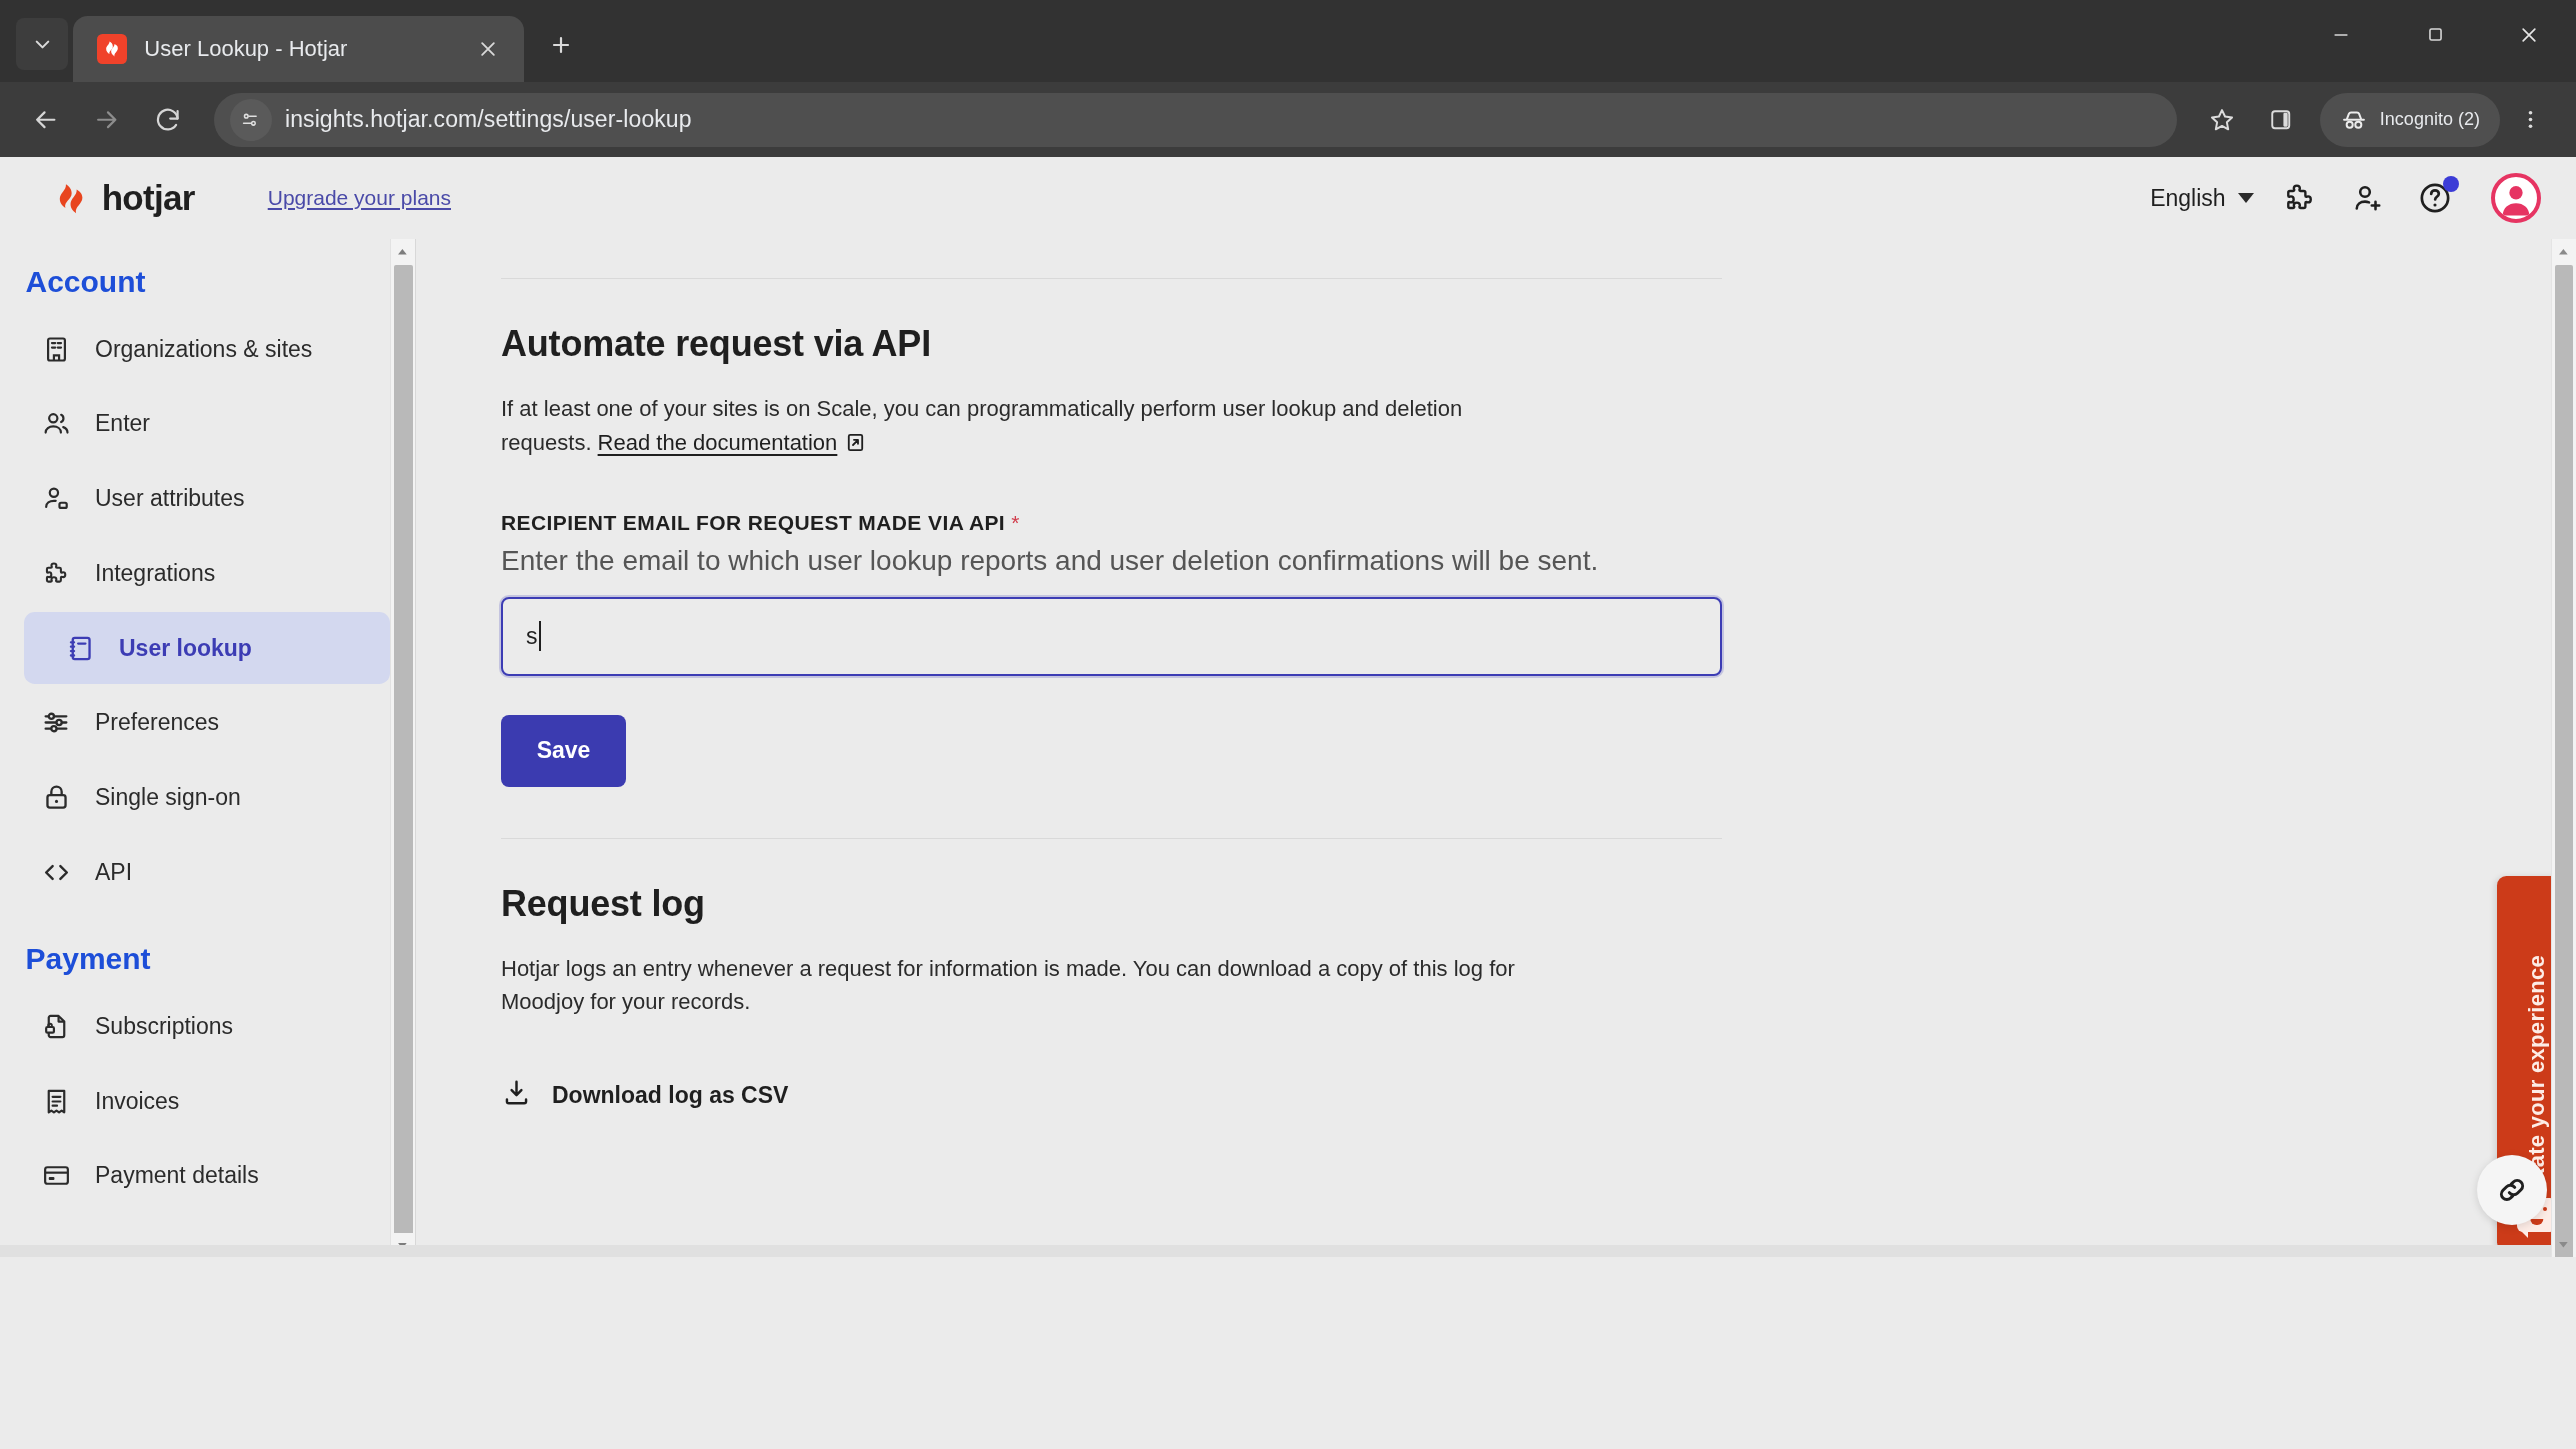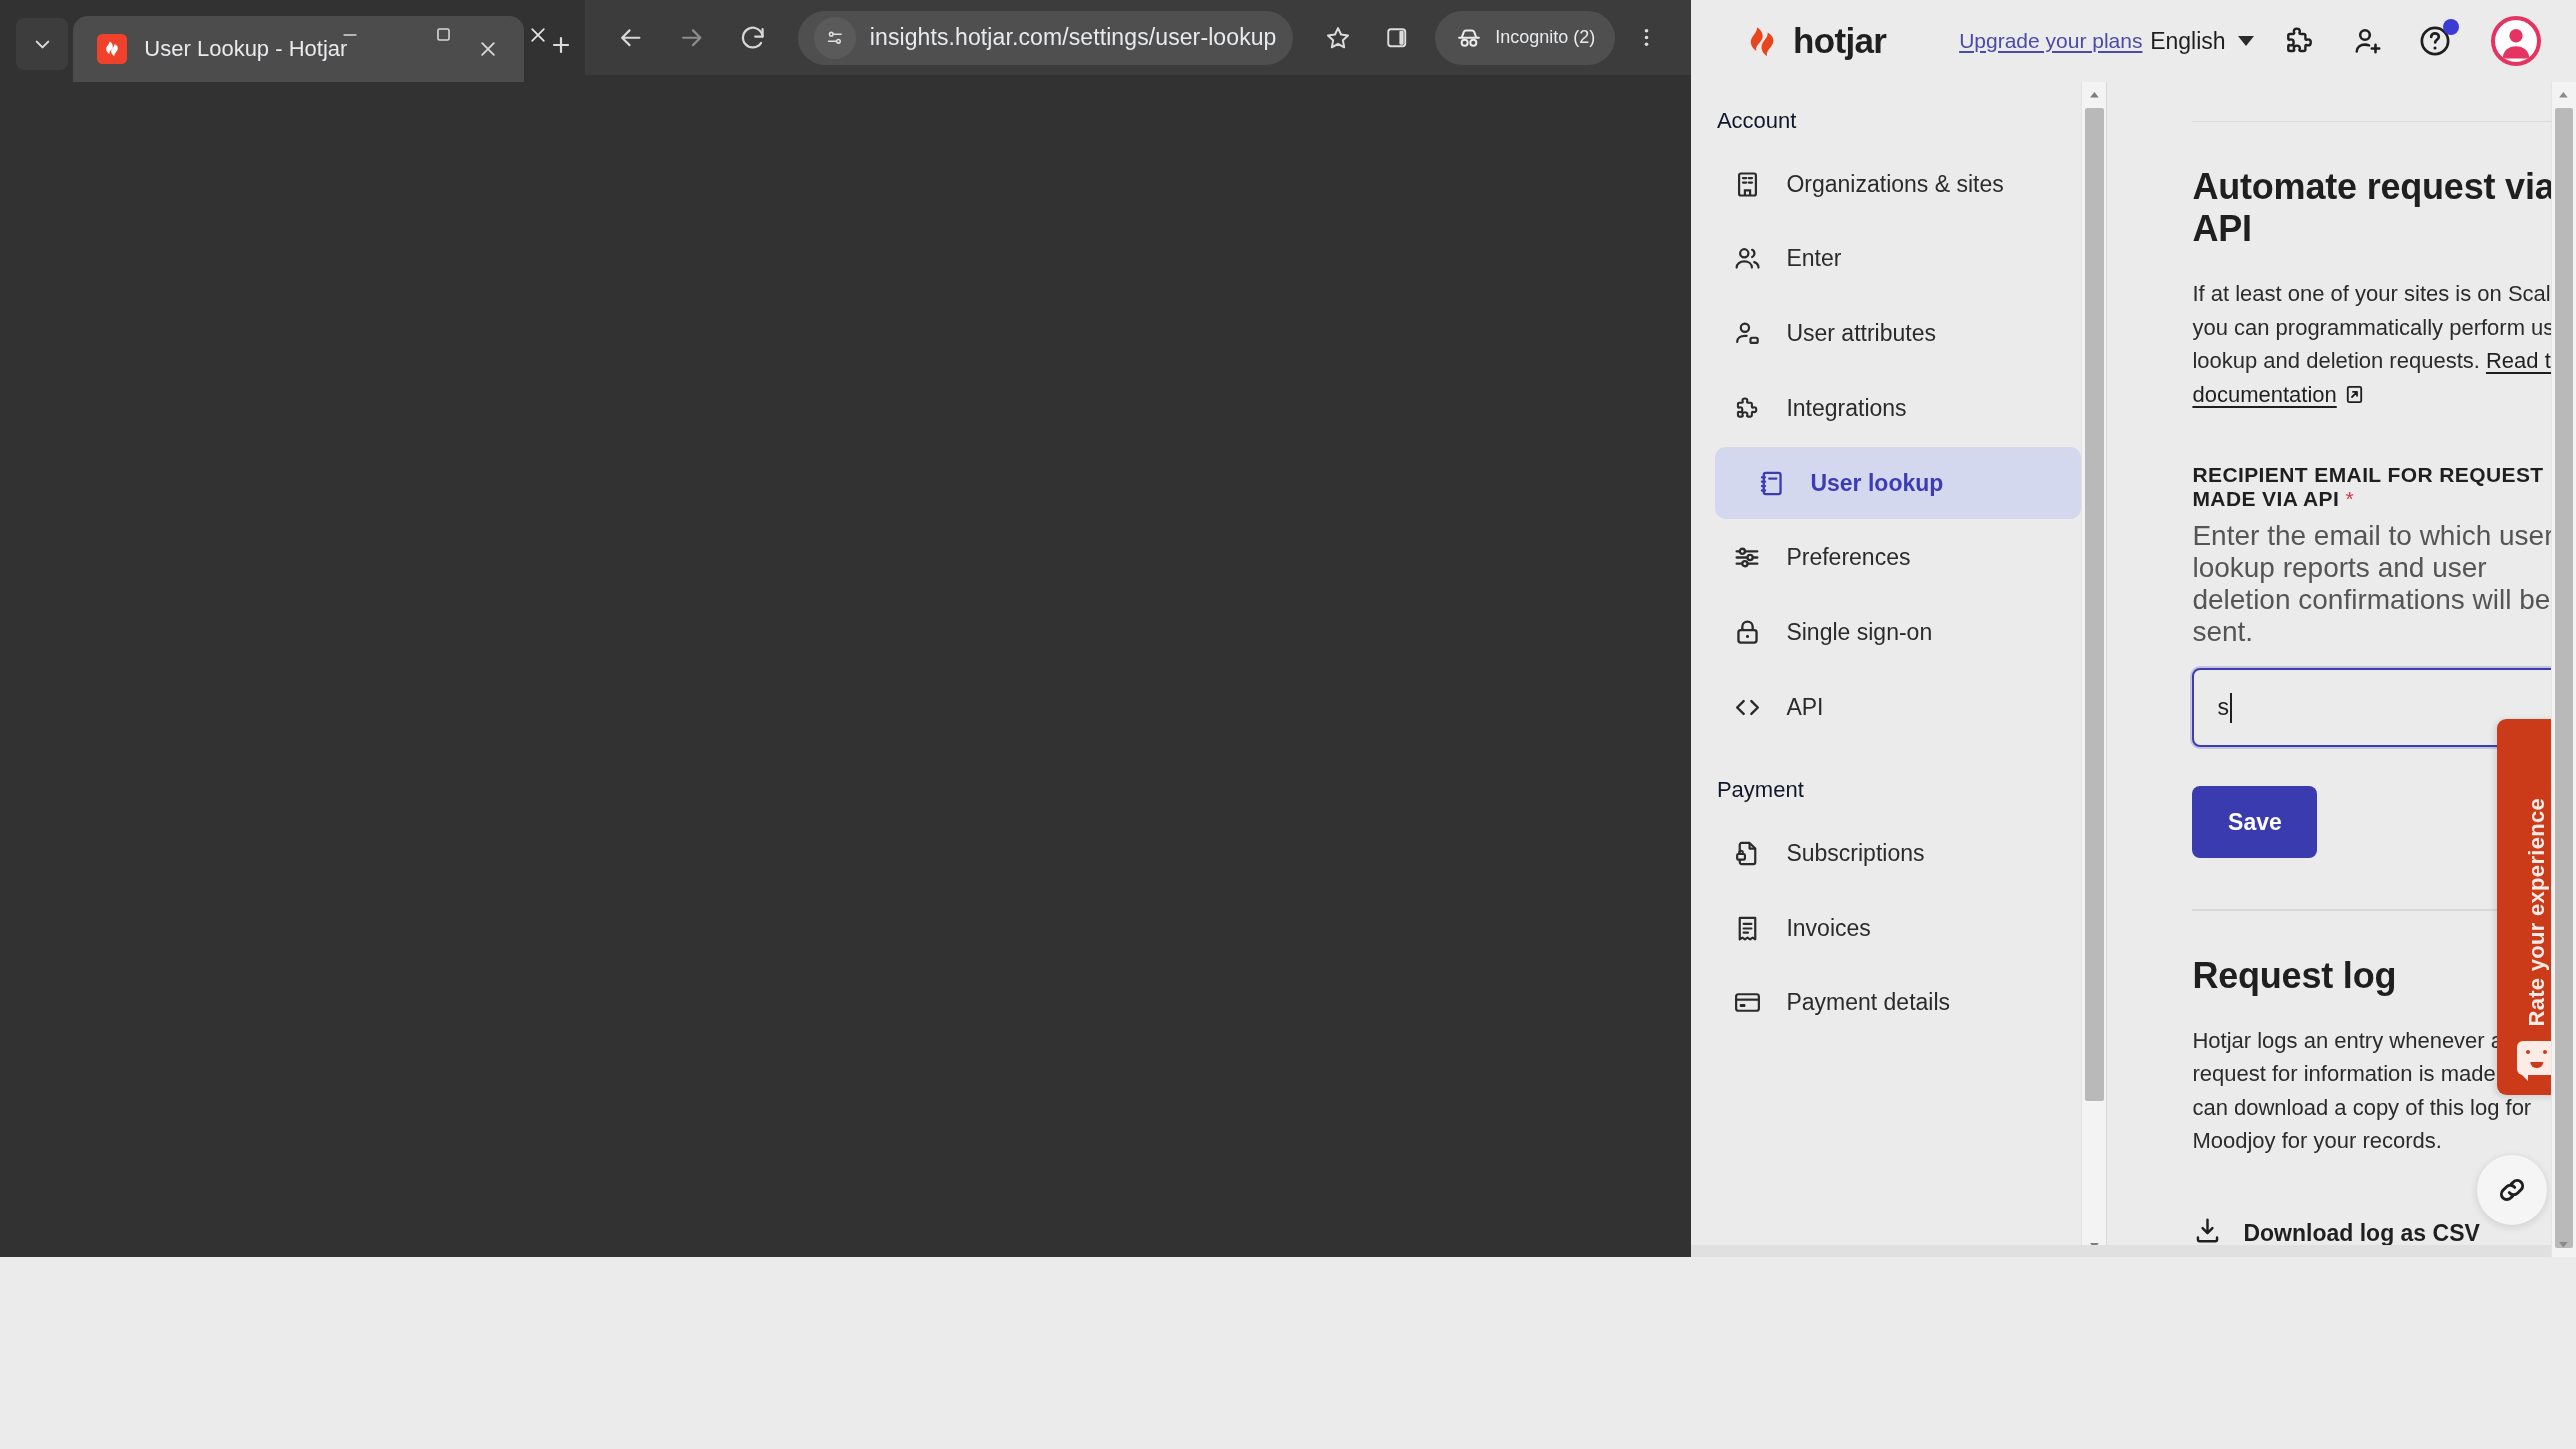--- a/index.html
+++ b/index.html
@@ -4,21 +4,21 @@
 <style>
   * { box-sizing: border-box; margin: 0; padding: 0; }
   html, body {
     width: 2576px; height: 1449px;
     overflow: hidden;
     font-family: "Liberation Sans", sans-serif;
     background: #ebebeb;
   }
 
   
-  .browser { width: 2576px; height: 1257px; display: flex; background:#323232; }
+  .browser { width: 2576px; height: 1257px; display: flex; flex-direction: column; background:#323232; }
 
   .tabstrip {
     height: 82px; background: #323232;
     display: flex; align-items: flex-end; padding: 0 0 0 6.7px;
     position: relative; flex: 0 0 auto;
   }
   .tab-list-btn {
     width: 52px; height: 52px; margin: 0 5.4px 12px 9.4px;
     border-radius: 8px; background: #3d3d3d;
     display: flex; align-items: center; justify-content: center;
@@ -106,21 +106,21 @@
 
   .body-row { flex: 1 1 auto; display: flex; min-height: 0; position: relative; }
 
   
   .sidebar {
     width: 416px; flex: 0 0 416px; background: #ebebeb;
     position: relative; overflow: hidden;
     border-right: 0.7px solid #d8d8d8;
   }
   .sidebar-inner { padding: 25.5px 0 0 0; }
-  .sb-group { font-size: 22px; color: #0f172a; padding: 0 0 14.8px 25.5px; font-weight: 400; }
+  .sb-group { font-size: 30px; color: #1d4ed8; padding: 0 0 14.8px 25.5px; font-weight: 700; }
   .sb-group.second { padding-top: 31px; }
   .sb-item {
     height: 72px; margin: 0 25.5px 2.7px 24px;
     border-radius: 10.7px; display: flex; align-items: center;
     gap: 23px; padding: 0 0 0 16px; color: #2b2b2b; font-size: 23px;
   }
   .sb-item .ic { width: 32px; height: 32px; display: flex; align-items: center; justify-content: center; flex: 0 0 auto; }
   .sb-item.active { background: #d3d8ef; color: #3c3cb4; font-weight: 700; padding-left: 40px; }
   .sb-item.active .ic svg { stroke: #3c3cb4; }
 

